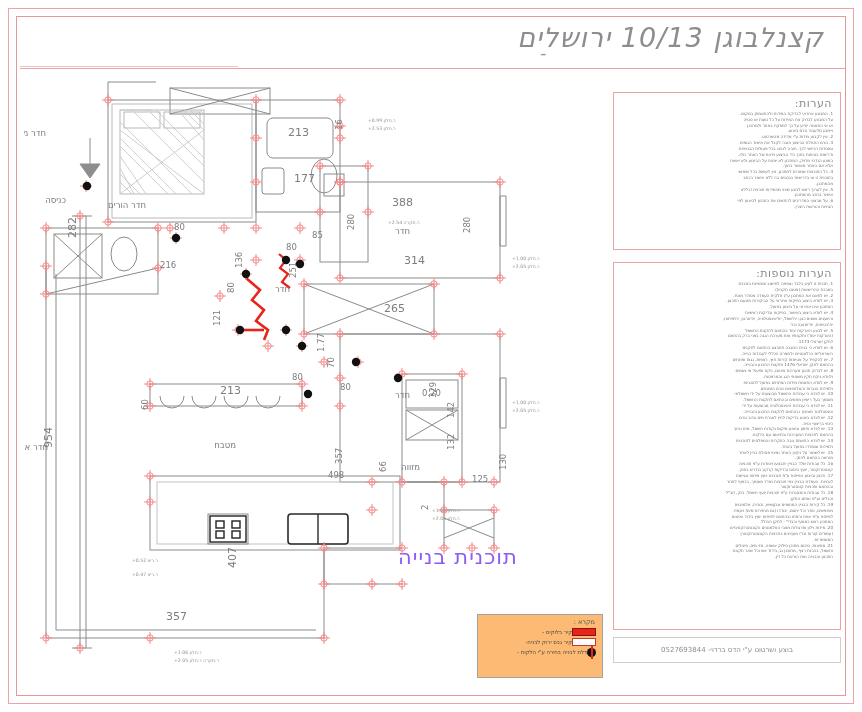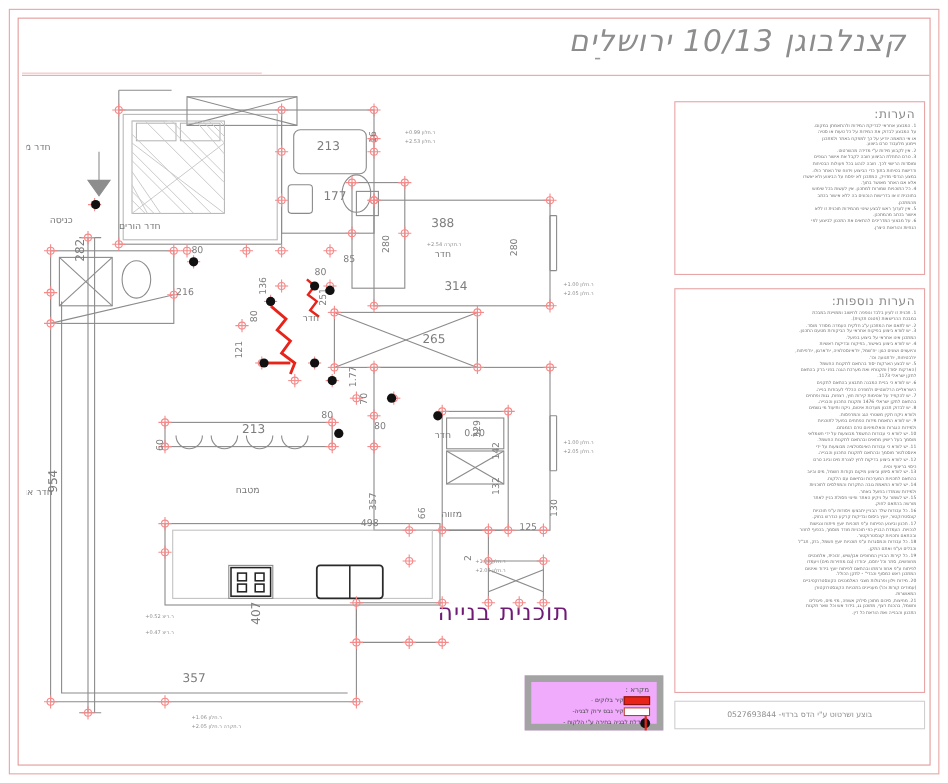--- a/index.html
+++ b/index.html
@@ -10,34 +10,34 @@
   .frame-outer{position:absolute;left:8px;top:8px;width:846px;height:696px;border:1.5px solid #e8a5a5;box-sizing:border-box;}
   .frame-inner{position:absolute;left:16px;top:16px;width:830px;height:680px;border:1.5px solid #e49a9a;box-sizing:border-box;}
 
   
   .title-main{position:absolute;right:38px;top:22px;font-size:27px;color:#8d8d8d;letter-spacing:1px;direction:rtl;white-space:nowrap;font-family:"DejaVu Sans",sans-serif;font-style:italic;}
   .title-dash{position:absolute;left:540px;top:42px;font-size:18px;color:#9a9a9a;}
   .title-rule{position:absolute;left:20px;top:68px;width:825px;height:1px;background:#e8a5a5;}
   .title-rule2{position:absolute;left:20px;top:66px;width:218px;height:1px;background:#efc0c0;}
 
   
-  .plan-title{position:absolute;left:398px;top:545px;font-size:21px;color:#701a75;direction:rtl;letter-spacing:1px;}
+  .plan-title{position:absolute;left:398px;top:545px;font-size:21px;color:#8b5cf6;direction:rtl;letter-spacing:1px;}
 
   
   .notes-panel{position:absolute;border:1px solid #e8a5a5;background:#fff;box-sizing:border-box;}
   #notes1{left:613px;top:92px;width:228px;height:158px;}
   #notes2{left:613px;top:262px;width:228px;height:368px;}
   #credit-box{left:613px;top:637px;width:228px;height:26px;border:1px solid #cfcfcf;}
   .notes-head{direction:rtl;text-align:right;font-size:11px;color:#8a8a8a;padding:4px 8px 1px 6px;letter-spacing:0.5px;}
   .notes-body{direction:rtl;text-align:right;font-size:4.1px;line-height:1.42;color:#6e6e6e;padding:0 7px 4px 6px;}
   .notes-body div{margin:0;}
   .credit-text{direction:rtl;text-align:center;font-size:7px;color:#8d8d8d;line-height:24px;}
 
   
-  #legend{position:absolute;left:477px;top:614px;width:126px;height:50px;border:6px solid #a3a3a3;background:#f0abfc;box-sizing:border-box;}
+  #legend{position:absolute;left:477px;top:614px;width:126px;height:64px;border:1px solid #a3a3a3;background:#fdba74;box-sizing:border-box;}
   .legend-head{direction:rtl;text-align:right;font-size:6.5px;color:#555;padding:3px 7px 1px 0;}
   .legend-row{display:flex;flex-direction:row-reverse;align-items:center;justify-content:flex-start;padding:0 6px 0 0;height:10px;}
   .legend-lbl{direction:rtl;font-size:5.4px;color:#444;margin-left:3px;}
   .sw-block{width:22px;height:6px;background:#e8231a;border:0.5px solid #8c1410;}
   .sw-gypsum{width:22px;height:6px;background:#fff;border:1px solid #c0392b;}
   .sw-door{width:9px;height:9px;border-radius:50%;background:#111;position:relative;}
   .sw-door:after{content:"";position:absolute;left:3.5px;top:-2px;width:2px;height:13px;background:#e8231a;}
 
   
   #plan{position:absolute;left:24px;top:78px;width:580px;height:600px;}

